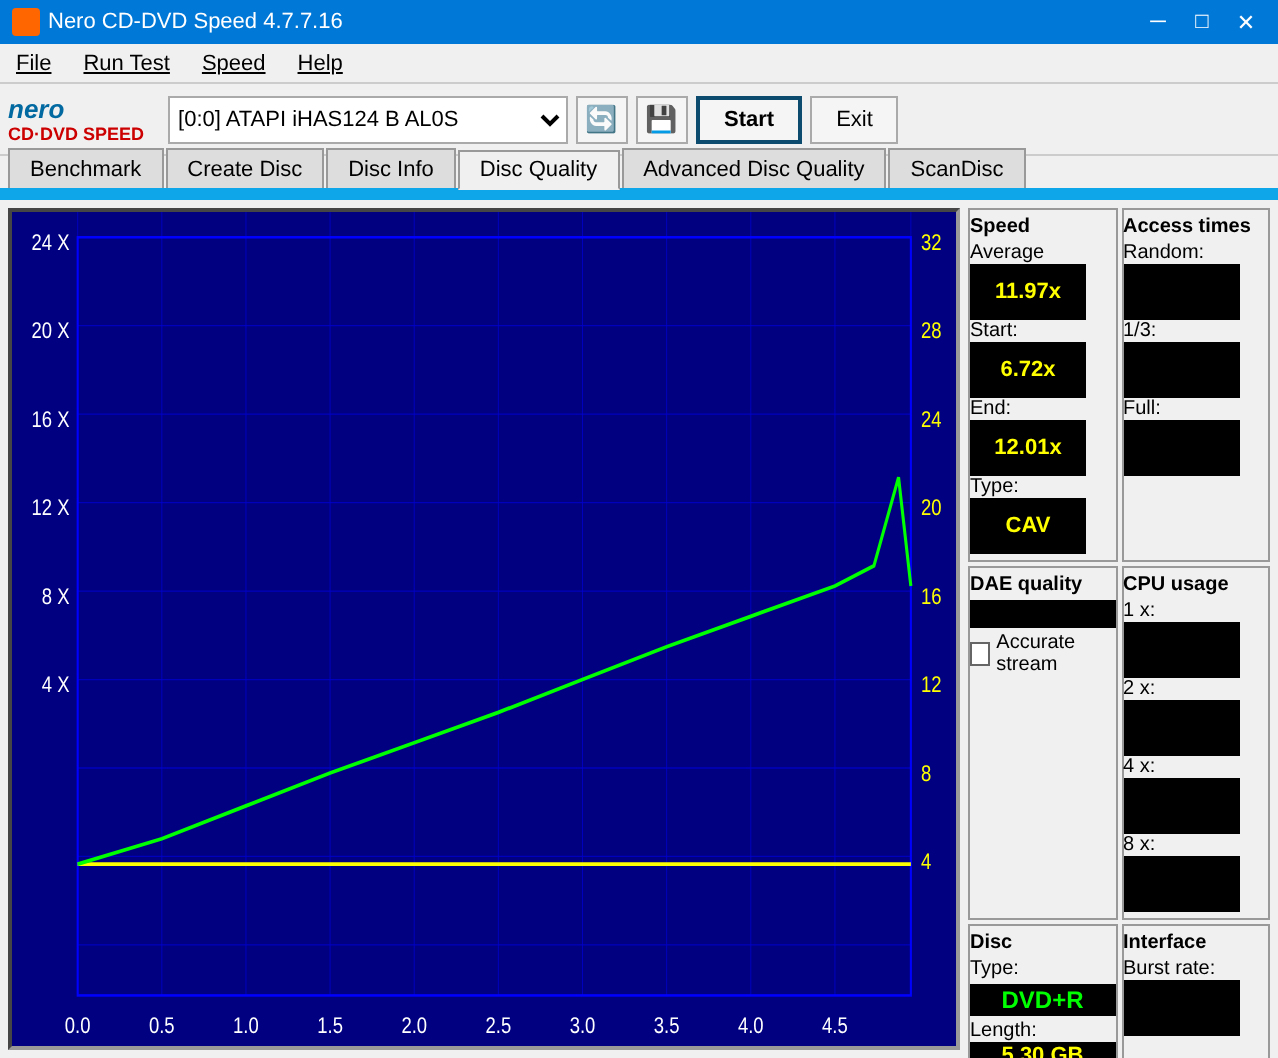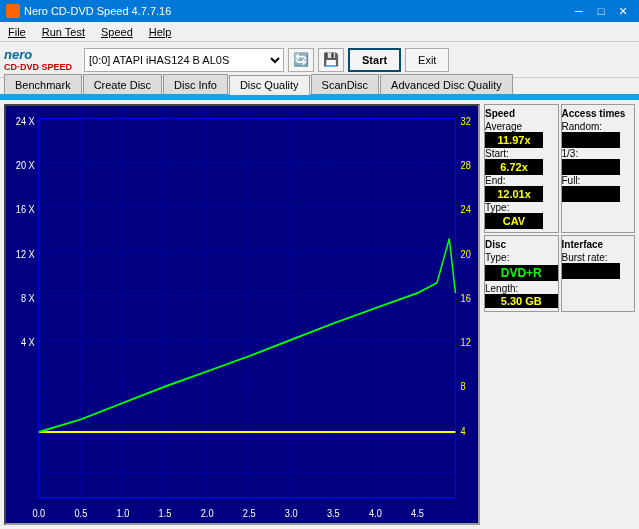--- a/index.html
+++ b/index.html
@@ -39,21 +39,21 @@
 
     
     .grid-svg { position: absolute; top: 0; left: 0; width: 100%; height: 100%; }
 
     
     .right-panel { width: 155px; min-width: 155px; padding: 4px 4px 0 0; display: flex; flex-direction: column; gap: 2px; }
 
     .panel-section { border: 1px solid #999; background: #f0f0f0; padding: 3px 0; }
     .panel-title { font-size: 10px; font-weight: bold; color: #000; margin-bottom: 2px; }
     .panel-label { font-size: 10px; color: #000; }
-    .panel-value-box { background: #000; color: #ffff00; font-size: 11px; font-weight: bold; width: 58px; text-align: center; padding: 1px 2px; height: 16px; display: flex; align-items: center; justify-content: center; }
+    .panel-value-box { background: #000; color: #ffff00; font-size: 11px; font-weight: bold; width: 58px; text-align: center; padding: 1px 2px; height: 28px; display: flex; align-items: center; justify-content: center; }
     .panel-value-box.empty { background: #000; }
     .panel-value-box.cav { color: #ffff00; }
     .disc-type-value { background: #000; color: #00ff00; font-size: 12px; font-weight: bold; width: 100%; text-align: center; padding: 1px; margin: 2px 0; }
     .disc-length-value { background: #000; color: #ffff00; font-size: 11px; font-weight: bold; width: 100%; text-align: center; padding: 1px; }
     .dae-bar { background: #000; height: 14px; width: 100%; margin: 2px 0; }
     .accurate-row { display: flex; align-items: center; gap: 3px; margin-top: 2px; }
     .accurate-label { font-size: 10px; }
     .accurate-checkbox { width: 12px; height: 12px; border: 1px solid #666; background: white; }
   </style>
 </head>
@@ -90,22 +90,22 @@
   <button class="toolbar-icon-btn">💾</button>
   <button class="start-btn">Start</button>
   <button class="exit-btn">Exit</button>
 </div>
 
 <div class="tabs">
   <div class="tab">Benchmark</div>
   <div class="tab">Create Disc</div>
   <div class="tab">Disc Info</div>
   <div class="tab active">Disc Quality</div>
+  <div class="tab">Advanced Disc Quality</div>
   <div class="tab">ScanDisc</div>
-  <div class="tab">Advanced Disc Quality</div>
 </div>
 
 <div class="main">
 
   <div class="chart-container">
     <svg class="grid-svg" viewBox="0 0 460 330" preserveAspectRatio="none">
 
       <rect width="460" height="330" fill="#000080"></rect>
 
       <g stroke="#0000cc" stroke-width="0.5" opacity="0.8">
@@ -190,20 +190,43 @@
         <div class="panel-title">Access times</div>
         <div class="panel-label">Random:</div>
         <div class="panel-value-box empty"></div>
         <div class="panel-label">1/3:</div>
         <div class="panel-value-box empty"></div>
         <div class="panel-label">Full:</div>
         <div class="panel-value-box empty"></div>
       </div>
     </div>
 
+    <div style="display:flex; gap:2px;">
+
+      <div class="panel-section" style="flex:1;">
+        <div class="panel-title">DAE quality</div>
+        <div class="dae-bar"></div>
+        <div class="accurate-row">
+          <div class="accurate-checkbox"></div>
+          <span class="accurate-label">Accurate stream</span>
+        </div>
+      </div>
+
+      <div class="panel-section" style="flex:1;">
+        <div class="panel-title">CPU usage</div>
+        <div class="panel-label">1 x:</div>
+        <div class="panel-value-box empty"></div>
+        <div class="panel-label">2 x:</div>
+        <div class="panel-value-box empty"></div>
+        <div class="panel-label">4 x:</div>
+        <div class="panel-value-box empty"></div>
+        <div class="panel-label">8 x:</div>
+        <div class="panel-value-box empty"></div>
+      </div>
+    </div>
 
     <div style="display:flex; gap:2px;">
 
       <div class="panel-section" style="flex:1;">
         <div class="panel-title">Disc</div>
         <div class="panel-label">Type:</div>
         <div class="disc-type-value">DVD+R</div>
         <div class="panel-label">Length:</div>
         <div class="disc-length-value" style="background:#000;color:#ffff00;font-size:11px;font-weight:bold;width:100%;text-align:center;padding:1px;">5.30 GB</div>
       </div>

